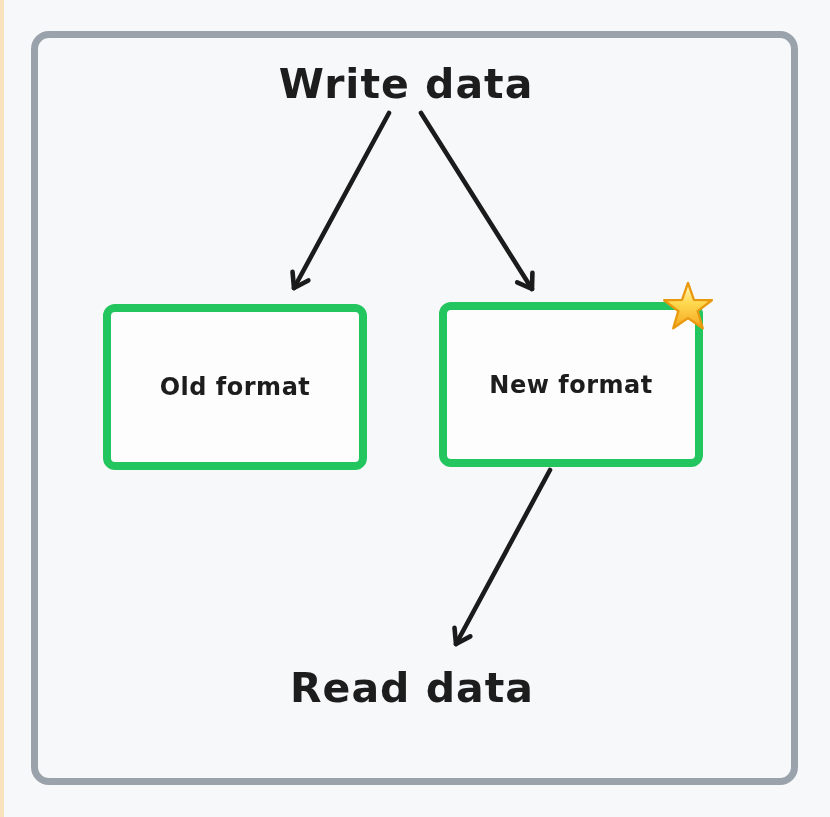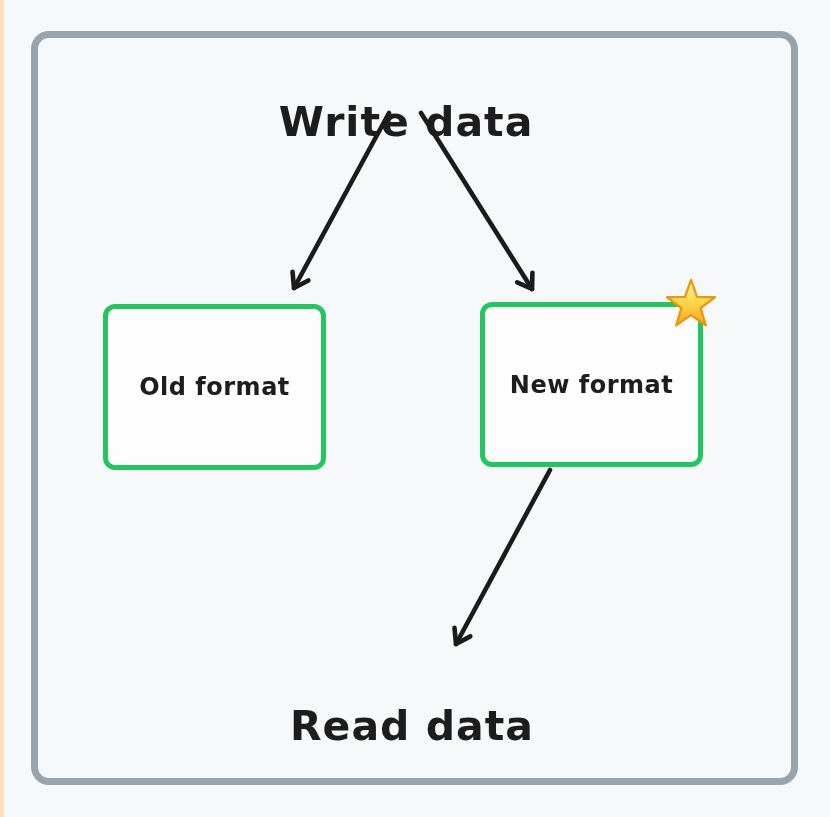--- a/index.html
+++ b/index.html
@@ -31,36 +31,35 @@
     background: transparent;
   }
   .flow-title {
     position: absolute;
     transform: translateX(-50%);
     font-size: 41px;
     font-weight: 700;
     letter-spacing: 1px;
     color: #1d1d1d;
     white-space: nowrap;
-    margin-top: 38px;
   }
   .flow-title.top { left: 406px; top: 60px; }
   .flow-title.bottom { left: 412px; top: 664px; }
   .node {
     position: absolute;
-    width: 223px;
+    width: 264px;
     background: #fdfdfd;
-    border: 5px solid #22c55e;
+    border: 8px solid #22c55e;
     border-radius: 12px;
     display: flex;
     align-items: center;
     justify-content: center;
   }
   .node.old { left: 103px; top: 304px; height: 166px; }
-  .node.new { left: 480px; top: 302px; height: 165px; }
+  .node.new { left: 439px; top: 302px; height: 165px; }
   .node-label {
     font-size: 24px;
     font-weight: 700;
     letter-spacing: 0.5px;
     color: #1d1d1d;
     white-space: nowrap;
   }
   .arrows-layer {
     position: absolute;
     left: 0; top: 0;

